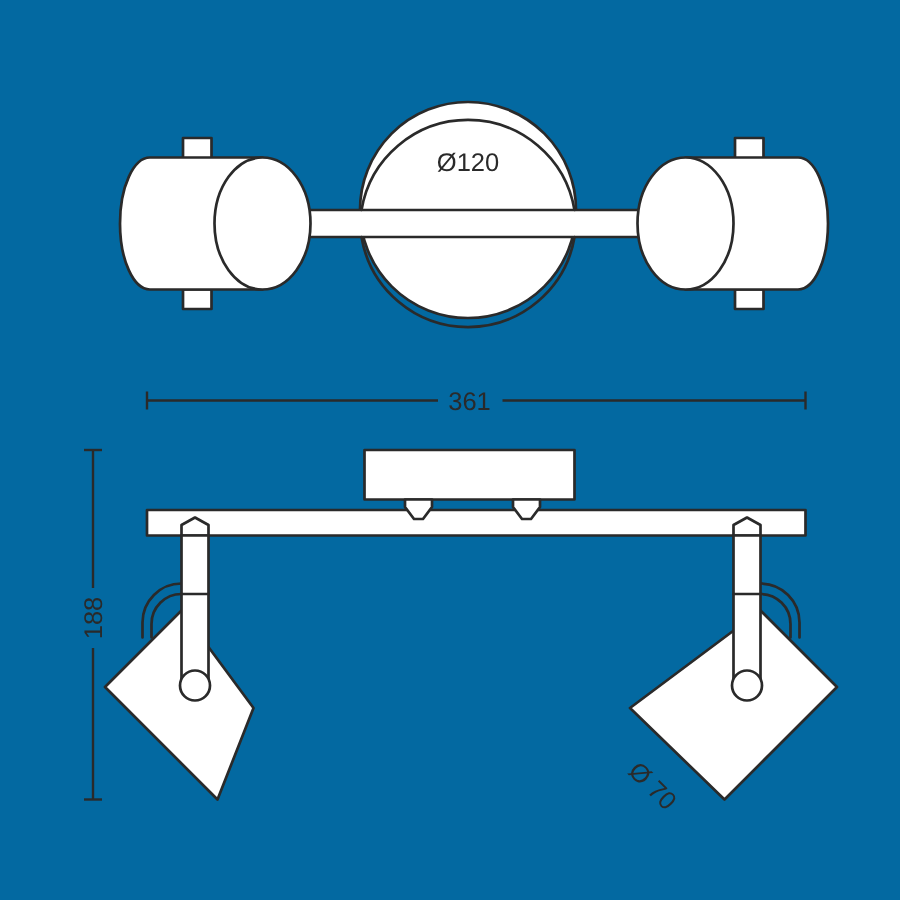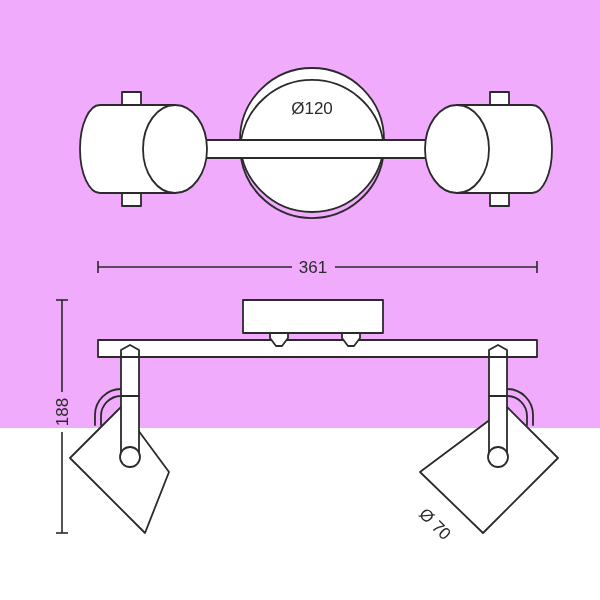--- a/index.html
+++ b/index.html
@@ -1,17 +1,17 @@
 <!DOCTYPE html>
 <html><head>
   <meta charset="utf-8">
   <style>
     html, body { margin: 0; padding: 0; background: #ffffff; }
     body { width: 600px; height: 600px; overflow: hidden; }
-    #stage { position: relative; width: 600px; height: 428px; background: #f0abfc; }
+    #stage { position: relative; width: 600px; height: 600px; background: #0369a1; }
     svg { position: absolute; left: 0; top: 0; }
     .ln { fill: none; stroke: #2a2a2a; stroke-width: 1.8; stroke-linejoin: round; stroke-linecap: round; }
     .fillw { fill: #ffffff; stroke: #2a2a2a; stroke-width: 1.8; stroke-linejoin: round; }
     .dim { stroke: #2a2a2a; stroke-width: 1.6; fill: none; }
     .lbl { font-family: "Liberation Sans", "DejaVu Sans", sans-serif; font-size: 17px; fill: #2a2a2a; }
   </style>
 </head>
 <body>
 
 <div id="stage">

